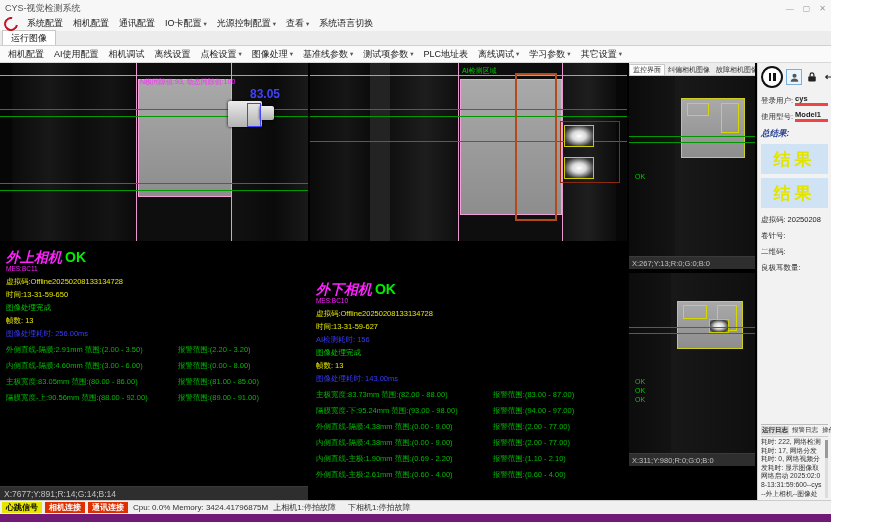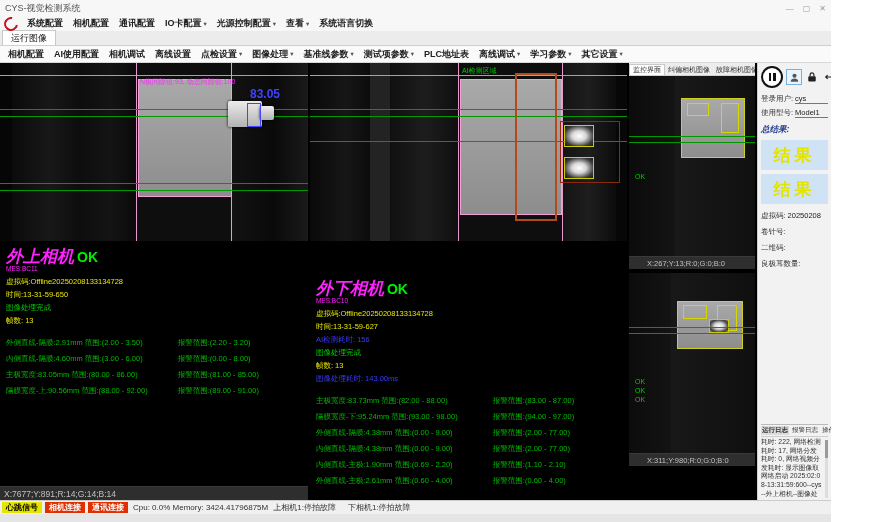--- a/index.html
+++ b/index.html
@@ -1,24 +1,24 @@
 <!DOCTYPE html>
 <html><head>
 <meta charset="utf-8">
 <style>
   html,body{margin:0;padding:0;background:#fff;}
-  .window{position:relative;width:831px;height:522px;background:#e5e5e5;overflow:hidden;
+  .window{position:relative;width:831px;height:522px;background:#701a75;overflow:hidden;
     font-family:"Liberation Sans","DejaVu Sans",sans-serif;-webkit-font-smoothing:antialiased;}
   
   .titlebar{height:16px;background:#f7f7f7;display:flex;align-items:center;padding:0 5px;font-size:9px;color:#555;}
   .win-controls{margin-left:auto;display:flex;gap:9px;color:#999;font-size:8px;}
   .menubar{height:15px;background:#f7f7f7;display:flex;align-items:center;padding:0 2px;}
   .logo{width:10px;height:10px;border:2.5px solid #cc1122;border-right-color:transparent;border-radius:50%;
     transform:rotate(-35deg);margin:0 4px 0 2px;flex:0 0 auto;}
-  .menu-item,.tool-item{font-size:9px;color:#222;padding:0 5px;display:flex;align-items:center;gap:2px;white-space:nowrap;cursor:default;font-weight:bold;}
+  .menu-item,.tool-item{font-size:9px;color:#222;padding:0 5px;display:flex;align-items:center;gap:2px;white-space:nowrap;cursor:default;}
   .arrow{font-size:6.5px;color:#555;}
   .tabrow{height:14px;background:#ececec;border-bottom:1px solid #d0d0d0;display:flex;align-items:flex-end;padding-left:2px;}
   .run-tab{font-size:9px;background:#fff;border:1px solid #c8c8c8;border-bottom:none;padding:1px 8px 0;color:#222;}
   .toolbar{height:16px;background:#fafafa;border-bottom:1px solid #d8d8d8;display:flex;align-items:center;padding-left:3px;overflow:hidden;}
   
   .main{display:flex;height:437px;background:#000;}
   .cam{display:flex;flex-direction:column;background:#000;}
   .cam0{width:336px;} .cam1{width:346px;margin-left:2px;gap:32px;}
   .cam-image{position:relative;height:178px;background:#0e0e0e;overflow:hidden;}
   .band{position:absolute;top:0;bottom:0;}
@@ -31,48 +31,48 @@
   .ov-blue{position:absolute;font-size:12px;color:#4040ff;font-weight:bold;}
   .connector{position:absolute;background:linear-gradient(180deg,#ececec,#b2b2b2);border-radius:2px;box-shadow:0 0 3px #000;}
   .blue-box{position:absolute;border:1px solid #4444ff;}
   .orange-box{position:absolute;border:2px solid #b34a1a;}
   .red-box{position:absolute;border:1px solid #8a2a10;}
   .spot{position:absolute;background:radial-gradient(ellipse at center,#ffffff 0%,#d8d8d8 35%,#3a3a3a 75%,rgba(0,0,0,0) 100%);border:1px solid #cccc00;}
   .ybox{position:absolute;border:1px solid #d6d600;}
   .cam-body{flex:1;padding:2px 6px;overflow:hidden;}
   .cam-footer{height:13px;background:#2e2e2e;color:#c0c0c0;font-size:8.5px;display:flex;align-items:center;padding-left:4px;border-top:1px solid #3a3a3a;}
   .cam-header{margin-top:6px;line-height:15px;}
-  .cam-name{color:#ff22ff;font-size:17px;font-weight:bold;font-style:italic;}
+  .cam-name{color:#ff22ff;font-size:14px;font-weight:bold;font-style:italic;}
   .cam-ok{color:#00ee00;font-size:14px;font-weight:bold;margin-left:3px;}
   .cam-mes{color:#ff22ff;font-size:6.5px;line-height:7px;margin-bottom:3px;}
   .info-line{font-size:7.5px;line-height:13px;}
   .c-yellow{color:#e8e800;} .c-green{color:#00d000;} .c-blue{color:#3a3aff;}
-  .meas-block{margin-top:8px;}
+  .meas-block{margin-top:2px;}
   .meas-row{display:flex;font-size:7.5px;line-height:16px;color:#00bb00;}
   .meas-val{width:58%;} .meas-alarm{width:42%;}
   
   .small-col{width:126px;margin-left:2px;display:flex;flex-direction:column;background:#000;}
   .view-tabs{height:12px;background:#ececec;display:flex;align-items:flex-end;font-size:7px;color:#333;border-bottom:1px solid #d0d0d0;overflow:hidden;}
   .view-tab{padding:0 3px;white-space:nowrap;}
   .view-tab.active{background:#fff;border:1px solid #c8c8c8;border-bottom:none;}
   .sview-image{position:relative;height:180px;background:#101010;overflow:hidden;}
-  .sview-footer{height:12px;background:#2e2e2e;color:#c0c0c0;font-size:7.5px;display:flex;align-items:center;padding-left:18px;border-top:1px solid #3a3a3a;text-align:right;}
+  .sview-footer{height:12px;background:#2e2e2e;color:#c0c0c0;font-size:7.5px;display:flex;align-items:center;padding-left:3px;border-top:1px solid #3a3a3a;text-align:right;}
   .sview2{margin-top:4px;}
   .s-ok{position:absolute;font-size:7px;color:#00cc00;line-height:9px;}
   
   .right-panel{width:74px;margin-left:2px;background:#f2f2f2;border-left:1px solid #d0d0d0;display:flex;flex-direction:column;
     padding:2px 3px;box-sizing:border-box;font-size:7.5px;color:#333;}
   .rp-icons{display:flex;align-items:center;gap:3px;margin:1px 0 4px;}
   .pause-btn{width:22px;height:22px;border:2.5px solid #111;border-radius:50%;display:flex;align-items:center;justify-content:center;gap:2px;background:#fff;box-sizing:border-box;flex:0 0 auto;cursor:pointer;}
   .pause-bar{width:2.5px;height:8px;background:#111;}
   .sq-btn{width:14px;height:14px;display:flex;align-items:center;justify-content:center;cursor:pointer;flex:0 0 auto;}
   .user-btn{border:1px solid #7ab0dd;background:#eaf4fc;}
   .rp-row{display:flex;align-items:flex-end;margin:2px 0;}
   .rp-label{white-space:nowrap;}
-  .rp-value{flex:1;border-bottom:1px solid #ef4444;margin-left:2px;min-height:9px;font-size:7.5px;color:#222;}
+  .rp-value{flex:1;border-bottom:3px solid #ef4444;margin-left:2px;min-height:9px;font-size:7.5px;color:#222;font-weight:bold;}
   .total-label{color:#223a8c;font-weight:bold;font-size:8.5px;margin-top:4px;font-style:italic;}
   .result-box{height:30px;background:#cfe3f5;display:flex;align-items:center;justify-content:center;
     color:#e3e300;font-size:17px;font-weight:bold;letter-spacing:4px;margin-top:4px;}
   .rp-field{margin-top:7px;line-height:9px;}
   .rp-field .val{margin-left:2px;color:#222;}
   .rp-spacer{flex:1;}
   .rp-log{border-top:1px solid #bbb;padding-top:1px;}
   .log-tabs{display:flex;gap:2px;font-size:6.5px;border-bottom:1px solid #ccc;padding-bottom:1px;}
   .log-tab{padding:0 1px;white-space:nowrap;}
   .log-tab.active{background:#dcdcdc;font-weight:bold;}
@@ -203,20 +203,21 @@
         <div class="ov-magenta" style="left:140px;top:14px;">N极间隙值:93, 动态间隙值:100</div>
         <div class="ov-blue" style="left:250px;top:24px;">83.05</div>
       </div>
       <div class="cam-body" id="cam-text-0">
           <div class="cam-header"><span class="cam-name">外上相机</span><span class="cam-ok">OK</span></div>
           <div class="cam-mes">MES:BC11</div>
           <div class="info-line c-yellow">虚拟码:Offline20250208133134728</div>
           <div class="info-line c-yellow">时间:13-31-59-650</div>
           <div class="info-line c-green">图像处理完成</div>
           <div class="info-line c-yellow">帧数: 13</div>
+          <div class="info-line c-blue">图像处理耗时: 256.00ms</div>
           <div class="meas-block">
             <div class="meas-row">
               <span class="meas-val">外侧直线-隔膜:2.91mm 范围:(2.00 - 3.50)</span>
               <span class="meas-alarm">报警范围:(2.20 - 3.20)</span>
             </div>
             <div class="meas-row">
               <span class="meas-val">内侧直线-隔膜:4.60mm 范围:(3.00 - 6.00)</span>
               <span class="meas-alarm">报警范围:(0.00 - 8.00)</span>
             </div>
             <div class="meas-row">

